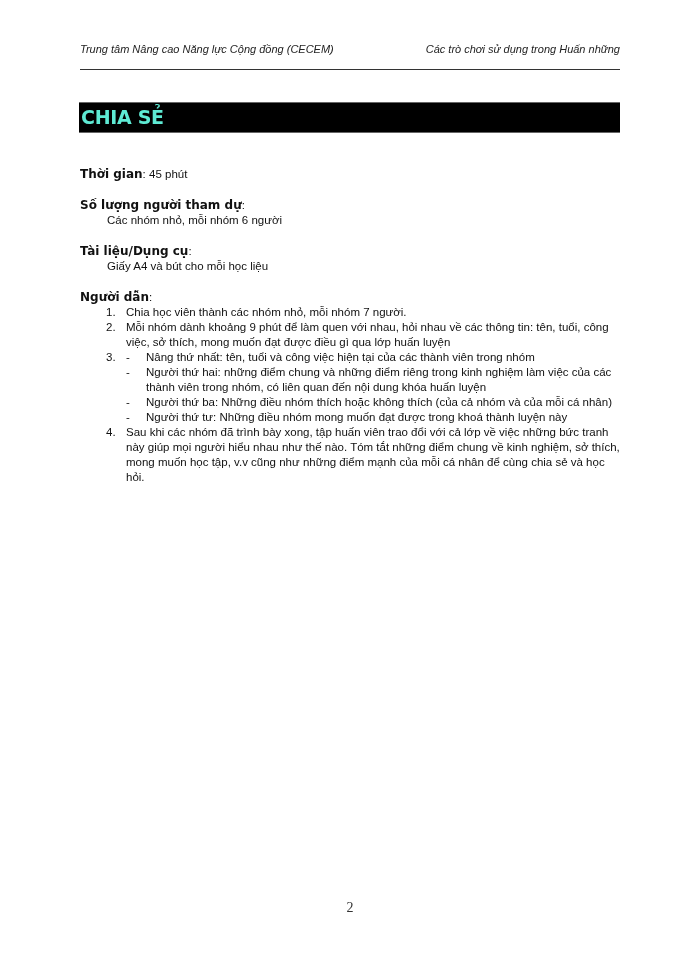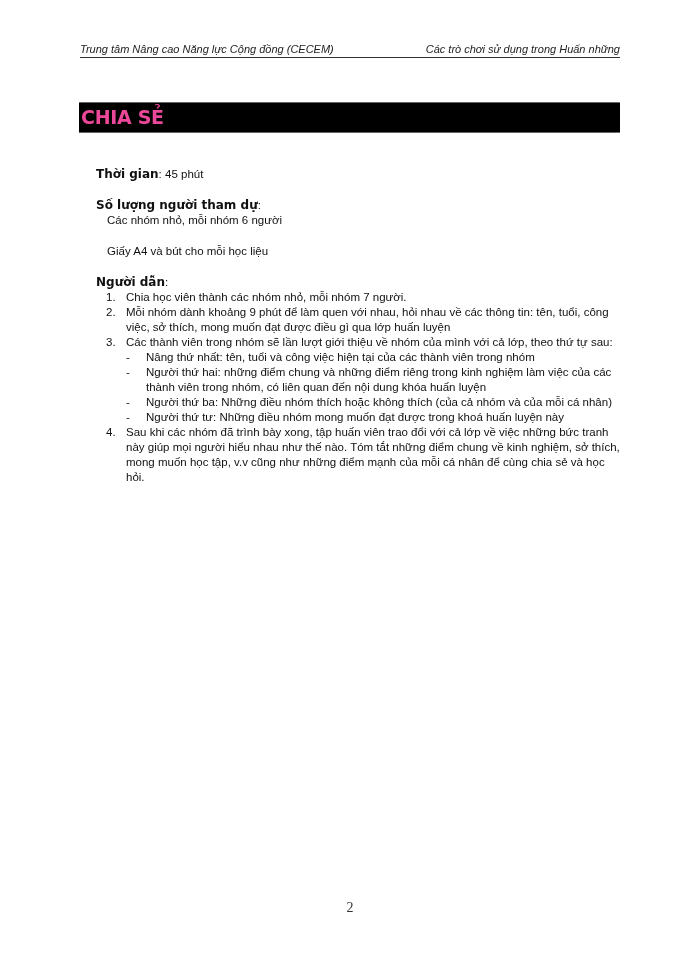--- a/index.html
+++ b/index.html
@@ -1,21 +1,21 @@
 <!DOCTYPE html>
 <html><head>
 <meta charset="utf-8">
 <style>
   html, body { margin:0; padding:0; background:#fff; }
   body { width:700px; height:960px; position:relative; font-family:"Liberation Sans", sans-serif; color:#111; }
-  .header { position:absolute; left:80px; top:43px; width:540px; display:flex; justify-content:space-between; font-size:11px; font-style:italic; color:#222; border-bottom:1px solid #333; padding-bottom:2px; }
+  .header { position:absolute; left:80px; top:43px; width:540px; display:flex; justify-content:space-between; font-size:11px; font-style:italic; color:#222; border-bottom:1px solid #333; padding-bottom:14px; }
   .banner { position:absolute; left:79px; top:102px; width:541px; height:29px; background:#000; border-top:1px solid #666; border-bottom:1px solid #666; }
-  .banner span { color:#ec4899; font-family:"DejaVu Sans", sans-serif; font-weight:bold; font-size:19px; position:absolute; left:2px; top:3px; letter-spacing:-0.3px; }
+  .banner span { color:#5eead4; font-family:"DejaVu Sans", sans-serif; font-weight:bold; font-size:19px; position:absolute; left:2px; top:3px; letter-spacing:-0.3px; }
   .content { position:absolute; left:80px; top:167px; width:540px; font-size:11.5px; line-height:15px; }
-  .label { font-family:"DejaVu Sans", sans-serif; font-weight:bold; font-size:12px;margin-left:16px; }
+  .label { font-family:"DejaVu Sans", sans-serif; font-weight:bold; font-size:12px; }
   .block { margin-bottom:16px; }
   .indent { padding-left:27px; }
   ol { margin:0; padding-left:0; list-style:none; }
   ol li { position:relative; padding-left:46px; }
   ol li .num { position:absolute; left:26px; }
   ul { margin:0; padding:0; list-style:none; }
   ul li { position:relative; padding-left:20px; }
   ul li .dash { position:absolute; left:0; }
   .pagenum { position:absolute; top:900px; left:0; width:700px; text-align:center; font-family:"Liberation Serif", serif; font-size:14px; color:#333; }
 </style>
@@ -35,34 +35,35 @@
   <div class="block">
     <span class="label">Thời gian</span><span>: 45 phút</span>
   </div>
 
   <div class="block">
     <div><span class="label">Số lượng người tham dự</span><span>:</span></div>
     <div class="indent">Các nhóm nhỏ, mỗi nhóm 6 người</div>
   </div>
 
   <div class="block">
+    <div><span class="label">Tài liệu/Dụng cụ</span><span>:</span></div>
     <div class="indent">Giấy A4 và bút cho mỗi học liệu</div>
   </div>
 
   <div class="block">
     <div><span class="label">Người dẫn</span><span>:</span></div>
     <ol>
       <li><span class="num">1.</span><span>Chia học viên thành các nhóm nhỏ, mỗi nhóm 7 người.</span></li>
       <li><span class="num">2.</span><span>Mỗi nhóm dành khoảng 9 phút để làm quen với nhau, hỏi nhau về các thông tin: tên, tuổi, công việc, sở thích, mong muốn đạt được điều gì qua lớp huấn luyện</span></li>
-      <li><span class="num">3.</span><span>Các thành viên trong nhóm sẽ lần lượt giới thiệu về nhóm của mình với cả lớp, theo thứ tự sau:</span>
+      <li><span class="num">3.</span>
         <ul>
           <li><span class="dash">-</span><span>Nâng thứ nhất: tên, tuổi và công việc hiện tại của các thành viên trong nhóm</span></li>
           <li><span class="dash">-</span><span>Người thứ hai: những điểm chung và những điểm riêng trong kinh nghiệm làm việc của các thành viên trong nhóm, có liên quan đến nội dung khóa huấn luyện</span></li>
           <li><span class="dash">-</span><span>Người thứ ba: Những điều nhóm thích hoặc không thích (của cả nhóm và của mỗi cá nhân)</span></li>
-          <li><span class="dash">-</span><span>Người thứ tư: Những điều nhóm mong muốn đạt được trong khoá huấn luyện này</span></li>
+          <li><span class="dash">-</span><span>Người thứ tư: Những điều nhóm mong muốn đạt được trong khoá thành luyện này</span></li>
         </ul>
       </li>
       <li><span class="num">4.</span><span>Sau khi các nhóm đã trình bày xong, tập huấn viên trao đổi với cả lớp về việc những bức tranh này giúp mọi người hiểu nhau như thế nào. Tóm tắt những điểm chung về kinh nghiệm, sở thích, mong muốn học tập, v.v cũng như những điểm mạnh của mỗi cá nhân để cùng chia sẻ và học hỏi.</span></li>
     </ol>
   </div>
 </div>
 
 <div class="pagenum">2</div>
 
 </body></html>

